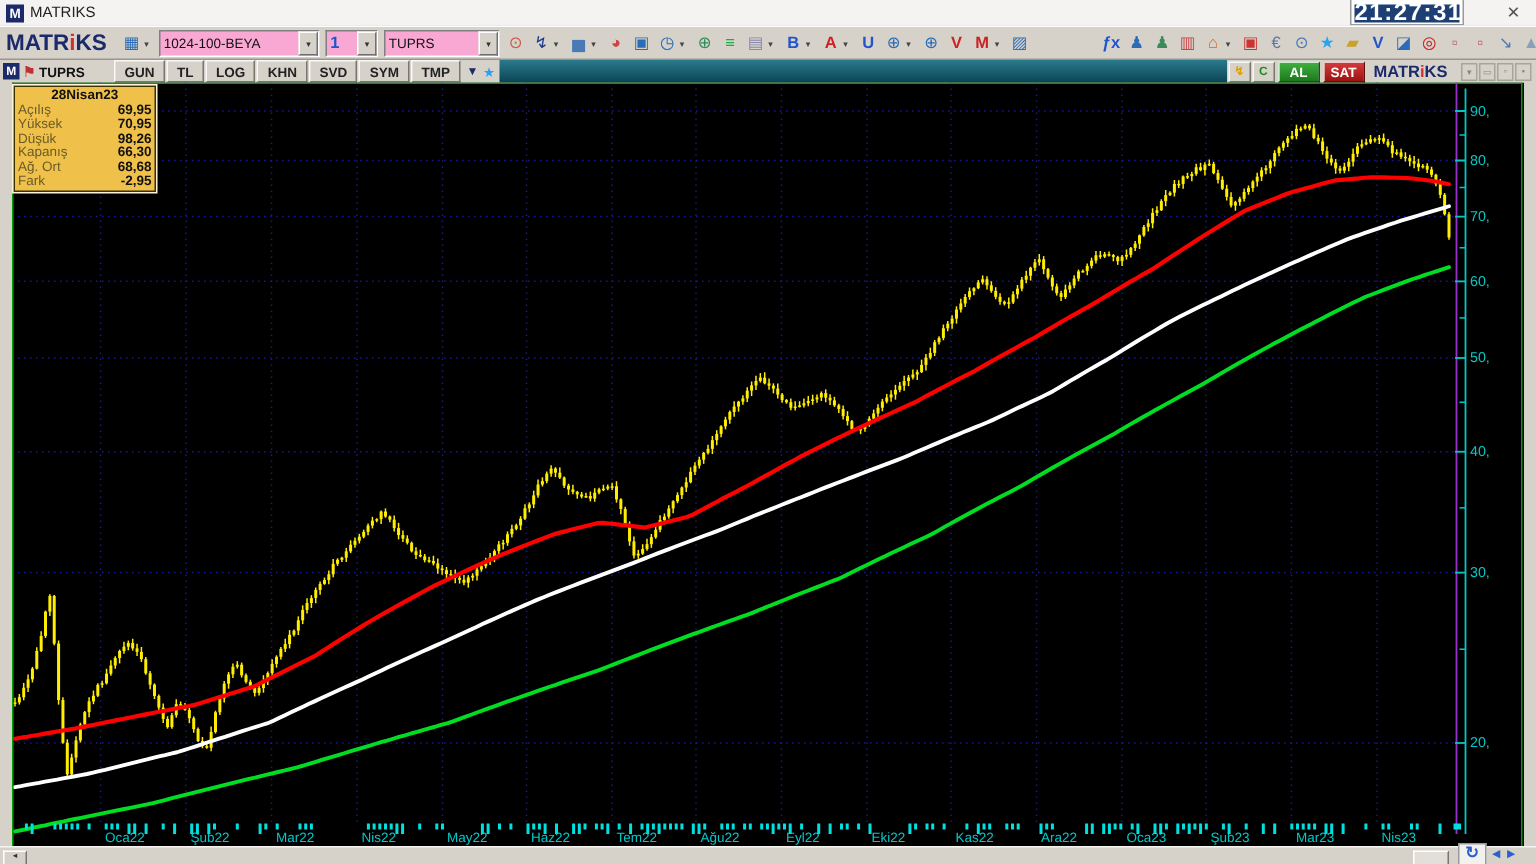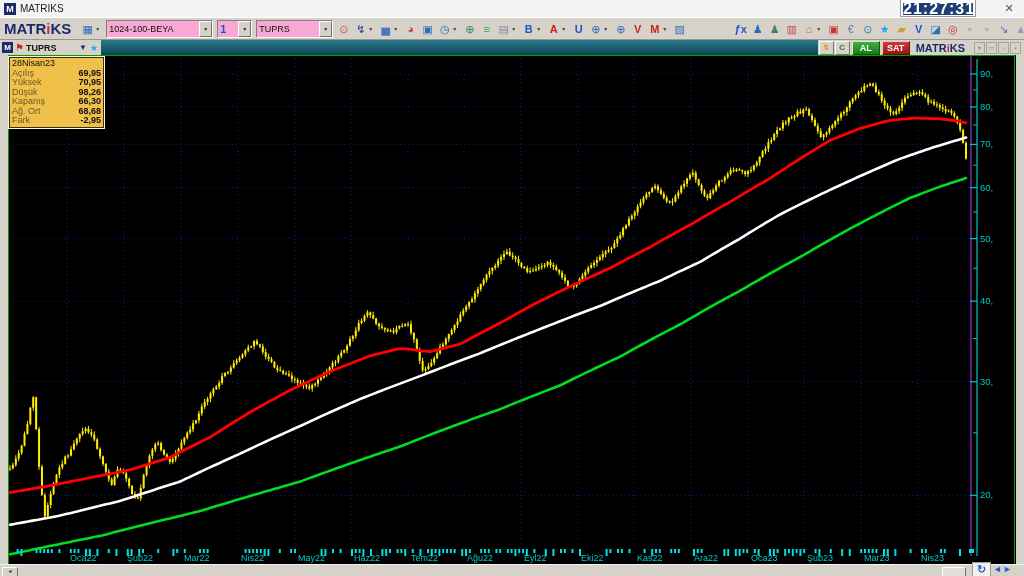--- a/index.html
+++ b/index.html
@@ -58,21 +58,21 @@
   .cb-brand{font-size:11px;font-weight:bold;color:#1b2a6b;margin-right:8px;}
   .cb-brand .mid{color:#d03030;}
   .cb-win{width:9px;height:10px;background:#d6d2ca;border:1px solid #a8a49c;margin-left:1px;
           font-size:6px;color:#8a867e;display:inline-flex;align-items:center;justify-content:center;}
   
   .sideL{position:absolute;left:0;top:55px;width:8px;height:521px;background:#d6d2ca;}
   .sideR{position:absolute;left:1016px;top:55px;width:8px;height:521px;background:#d6d2ca;}
   #chartsvg{position:absolute;left:8px;top:55px;}
   .infobox{position:absolute;left:9px;top:57px;width:89px;background:#efc04a;
            border:1px solid #3a3000;outline:1px solid #fdf6dc;font-size:9px;line-height:9.5px;padding:1px 2px;}
-  .ib-date{text-align:left;font-weight:normal;color:#111;}
+  .ib-date{text-align:center;font-weight:bold;color:#111;}
   .ib-row{display:flex;justify-content:space-between;gap:20px;}
   .ib-row .l{color:#6b5c28;}
   .ib-row .v{color:#111;font-weight:bold;}
   .mavlegend{position:absolute;left:9px;top:127px;font-size:9px;font-weight:bold;line-height:10px;}
   .mav-row{display:flex;}
   .mav-row .l{width:50px;}
   
   .bottombar{position:absolute;left:0;top:564px;width:1024px;height:12px;background:#d6d2ca;
              border-top:1px solid #f6f4f0;}
   .bb-left{position:absolute;left:2px;top:2px;width:14px;height:8px;background:#d6d2ca;
@@ -159,20 +159,29 @@
       <span class="ticon" style="color: rgb(136, 160, 184);">▲</span>
       <span class="ticon" style="color: rgb(43, 108, 184);">✉</span>
       <span class="ticon" style="color: rgb(43, 108, 184);">▦</span>
       <span class="ticon" style="color: rgb(204, 51, 68);">◉</span>
     </div>
 
   <div class="chartbar" id="chartbar">
     <span class="cb-m">M</span>
     <span class="cb-flag">⚑</span>
     <span class="cb-sym">TUPRS</span>
+    <span id="cb-tools" style="display:inline-flex">
+        <span class="cb-btn">GUN</span>
+        <span class="cb-btn">TL</span>
+        <span class="cb-btn">LOG</span>
+        <span class="cb-btn">KHN</span>
+        <span class="cb-btn">SVD</span>
+        <span class="cb-btn">SYM</span>
+        <span class="cb-btn">TMP</span>
+      </span>
     <span class="cb-dd">▼</span>
     <span class="cb-bird">★</span>
     <span class="cb-strip"></span>
     <span id="cb-quick" style="display:inline-flex">
         <span class="cb-mini" style="color: rgb(224, 160, 0); font-weight: bold;">↯</span>
         <span class="cb-mini" style="color: rgb(29, 138, 29); font-weight: bold;">C</span>
       </span>
     <span class="cb-al">AL</span>
     <span class="cb-sat">SAT</span>
     <span class="cb-brand"><span>MATR</span><span class="mid">i</span><span>KS</span></span>

